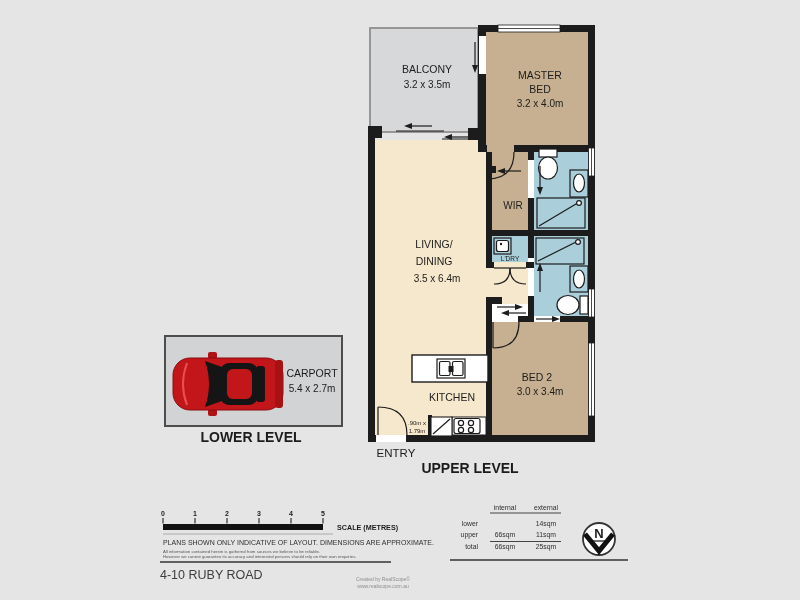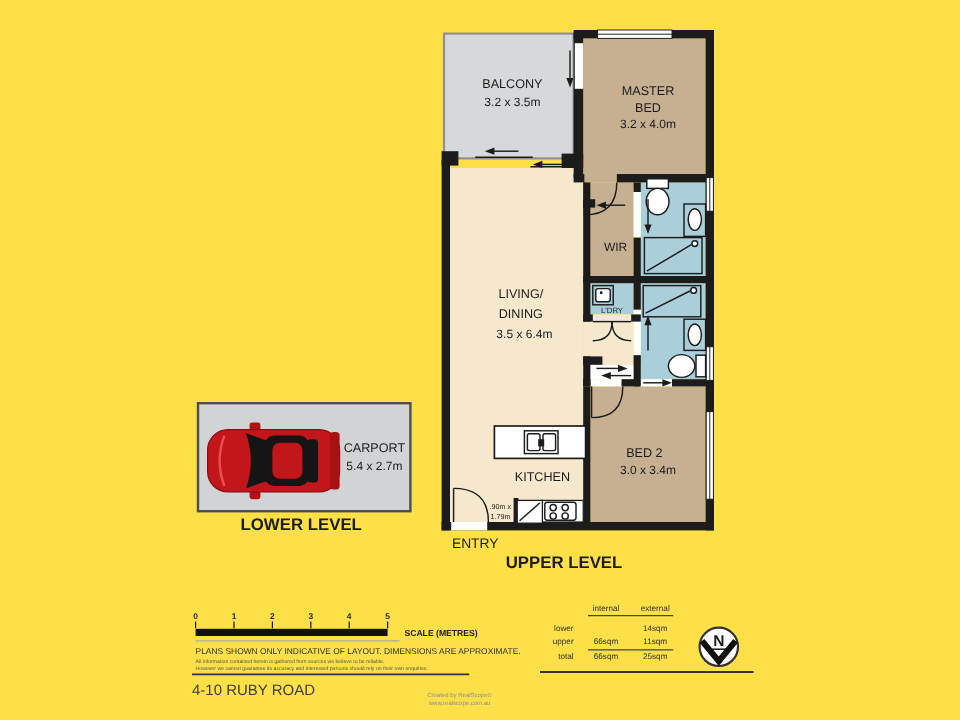--- a/index.html
+++ b/index.html
@@ -1,16 +1,16 @@
 <!DOCTYPE html>
 <html><head>
 <meta charset="utf-8">
 <style>
   html,body{margin:0;padding:0;background:#fff;}
-  .canvas{position:relative;width:800px;height:600px;background:#fde047;overflow:hidden;
+  .canvas{position:relative;width:800px;height:600px;background:#e5e5e5;overflow:hidden;
           font-family:"Liberation Sans","DejaVu Sans",sans-serif;}
   svg text{font-family:"Liberation Sans","DejaVu Sans",sans-serif;fill:#1c1c1c;}
   .mid{text-anchor:middle;}
   .end{text-anchor:end;}
   .t-room{font-size:10.5px;}
   .t-dims{font-size:10px;}
   .t-wir{font-size:10px;}
   .t-ldry{font-size:6.5px;}
   .t-pantry{font-size:6px;}
   .t-entry{font-size:11.5px;}

